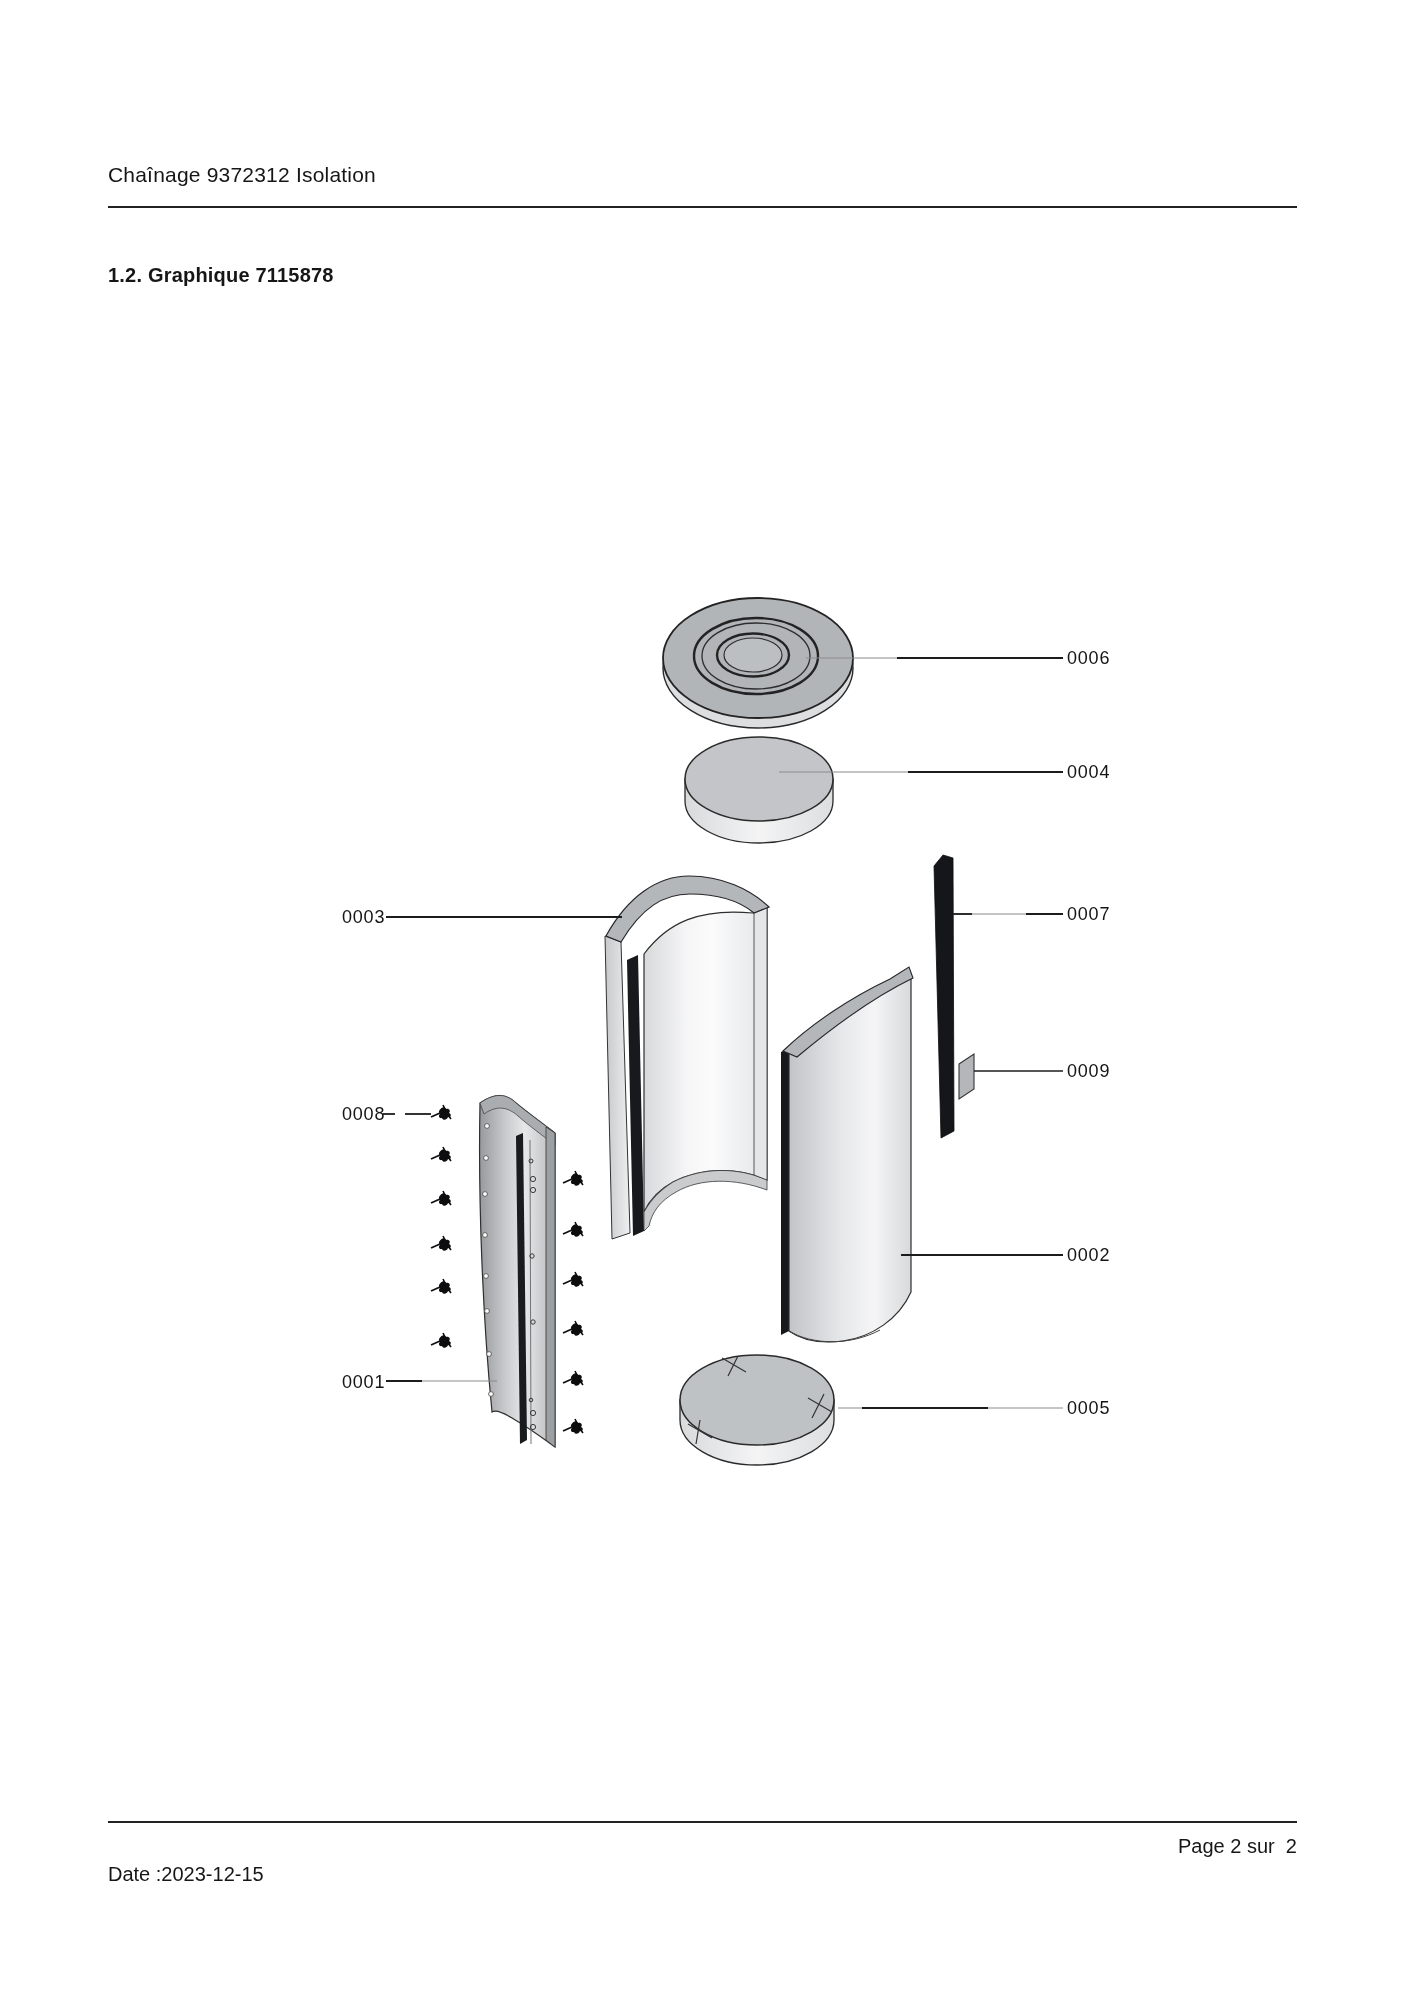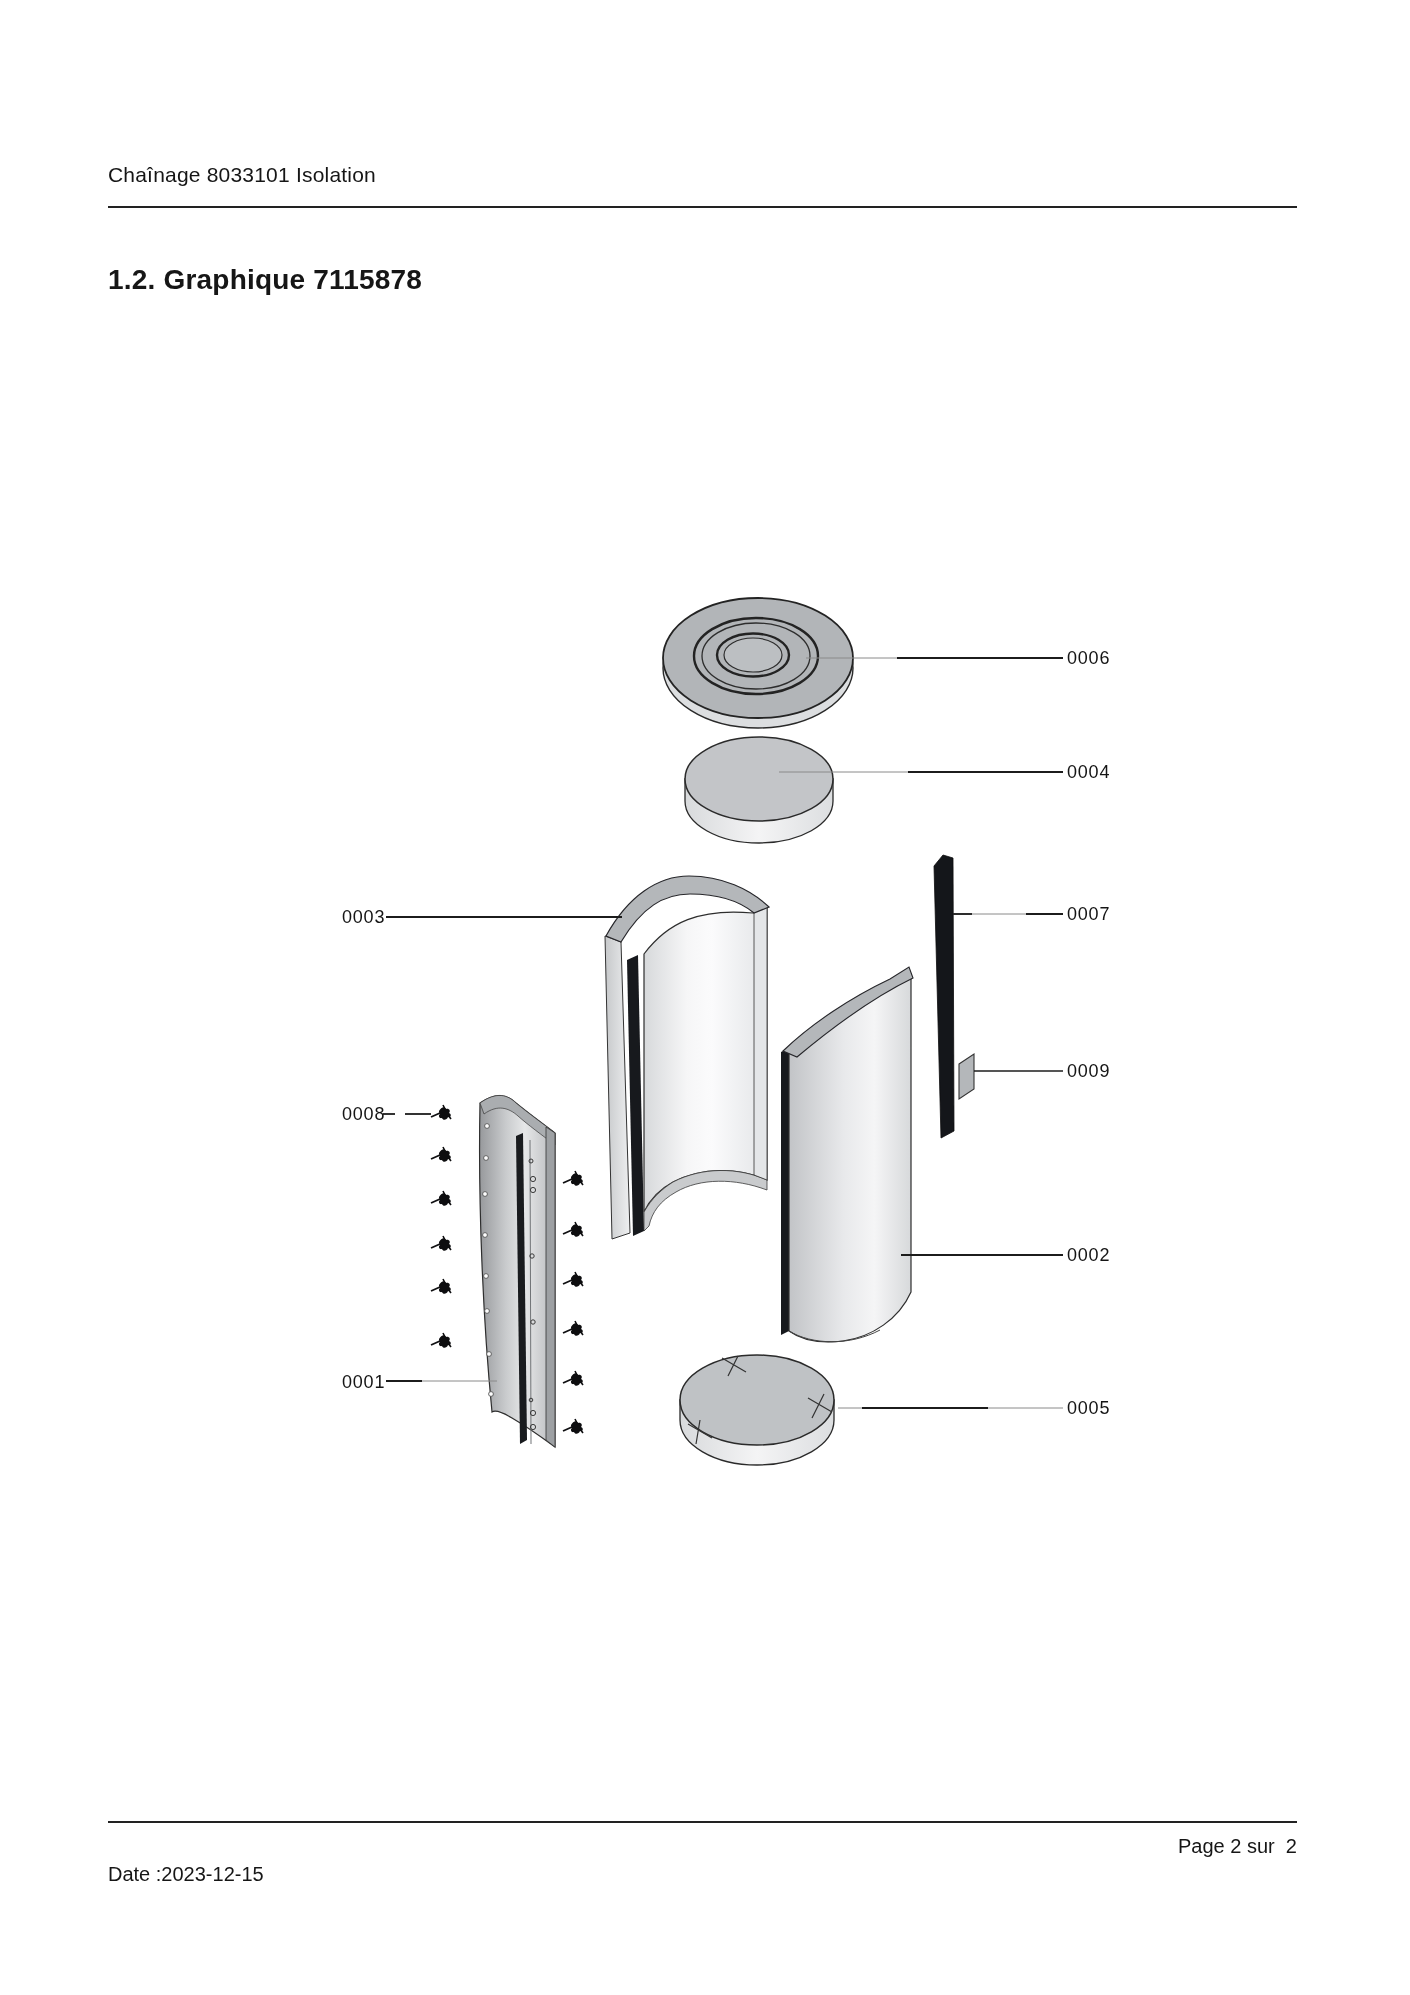--- a/index.html
+++ b/index.html
@@ -2,32 +2,32 @@
 <html><head>
 <meta charset="utf-8">
 <style>
   html,body{margin:0;padding:0;background:#ffffff;}
   body{font-family:"Liberation Sans", sans-serif;color:#161616;}
   .page{position:relative;width:1410px;height:1995px;background:#ffffff;overflow:hidden;}
   .header-title{position:absolute;left:108px;top:163px;font-size:21px;letter-spacing:0.2px;}
   .rule{position:absolute;left:108px;width:1189px;height:0;border-top:2px solid #222;}
   .rule-header{top:206px;}
   .rule-footer{top:1821px;}
-  .section-heading{position:absolute;left:108px;top:264px;font-size:28px;font-weight:bold;letter-spacing:0.2px;}
+  .section-heading{position:absolute;left:108px;top:264px;font-size:20px;font-weight:bold;letter-spacing:0.2px;}
   .footer-date{position:absolute;left:108px;top:1835px;font-size:20px;margin-top:28px;}
   .footer-page{position:absolute;right:113px;top:1835px;font-size:20px;white-space:pre;}
   svg.diagram{position:absolute;left:0;top:0;}
   .part-label{font-family:"Liberation Sans", sans-serif;font-size:18px;fill:#151515;letter-spacing:0.8px;}
 </style>
 </head>
 <body>
 
 <div class="page">
 
-  <div class="header-title">Chaînage 8033101 Isolation</div>
+  <div class="header-title">Chaînage 9372312 Isolation</div>
   <div class="rule rule-header"></div>
   <div class="section-heading">1.2. Graphique 7115878</div>
 
   <svg class="diagram" width="1410" height="1995" viewBox="0 0 1410 1995" xmlns="http://www.w3.org/2000/svg">
     <defs>
       <linearGradient id="gradSliver" x1="0" y1="0" x2="1" y2="0">
         <stop offset="0" stop-color="#c6c8ca"></stop>
           <stop offset="1" stop-color="#eeeff0"></stop>
       </linearGradient>
       <linearGradient id="gradBody3" x1="0" y1="0" x2="1" y2="0">

